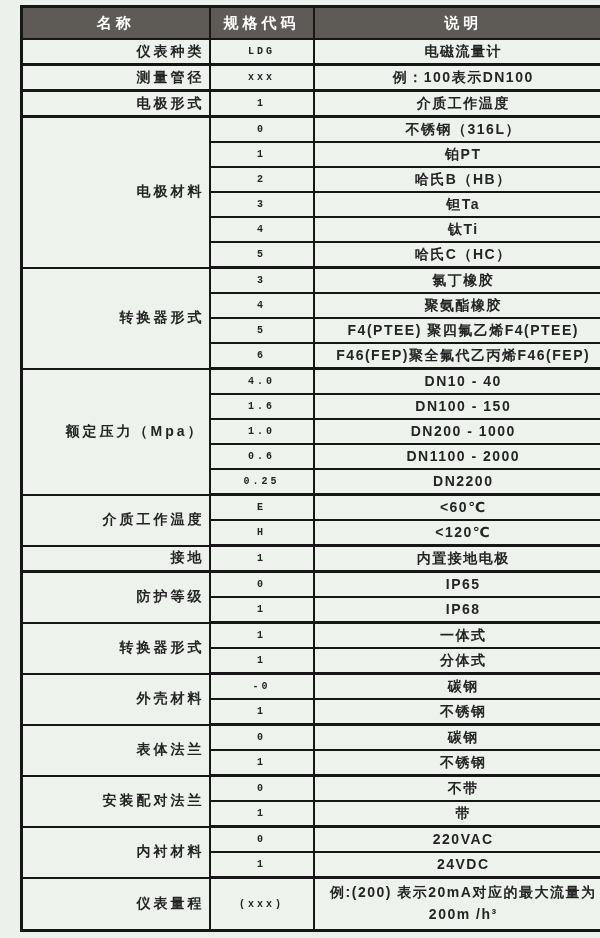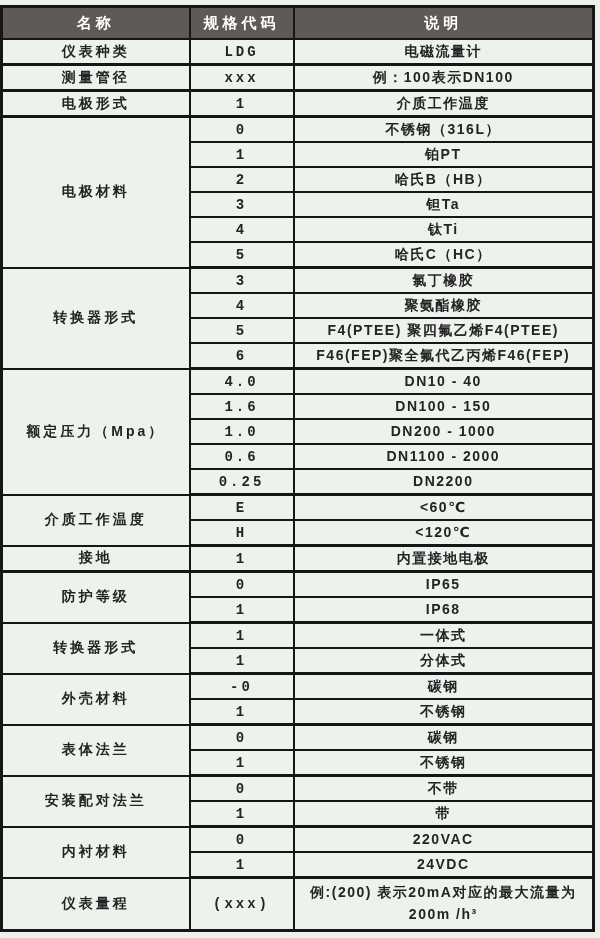--- a/index.html
+++ b/index.html
@@ -5,21 +5,21 @@
   html, body {
     margin: 0;
     padding: 0;
     background: #edf1ec;
     font-family: "Liberation Sans", "DejaVu Sans", sans-serif;
   }
   .page {
     width: 600px;
     height: 938px;
     box-sizing: border-box;
-    padding: 5px 0;
+    padding: 5px 20px;
     background: #edf1ec;
     overflow: hidden;
   }
   table.spec-table {
     border-collapse: collapse;
     table-layout: fixed;
     width: 592px;
     background: #edf2ed;
     border: 3px solid #161616;
   }
@@ -40,22 +40,22 @@
     border: 2px solid #161616;
     font-size: 14px;
     font-weight: bold;
     color: #242424;
     text-align: center;
     vertical-align: middle;
     height: 23px;
     padding: 0 4px;
     letter-spacing: 2px;
   }
-  td.name-cell { letter-spacing: 3px; }
-  td.code-cell { letter-spacing: 3px; font-family: "Liberation Mono", "DejaVu Sans Mono", monospace; font-size: 14px; }
+  td.name-cell { letter-spacing: 3px; text-align: right; }
+  td.code-cell { letter-spacing: 3px; font-family: "Liberation Mono", "DejaVu Sans Mono", monospace; font-size: 10px; }
   td.desc-cell { letter-spacing: 1.5px; line-height: 1.55; margin-left: 39px; }
   tr.group-end td { border-bottom-width: 3px; }
   tbody tr:last-child td { height: 50px; }
 </style>
 </head>
 <body>
 
 <div class="page">
   <table class="spec-table">
     <colgroup>

